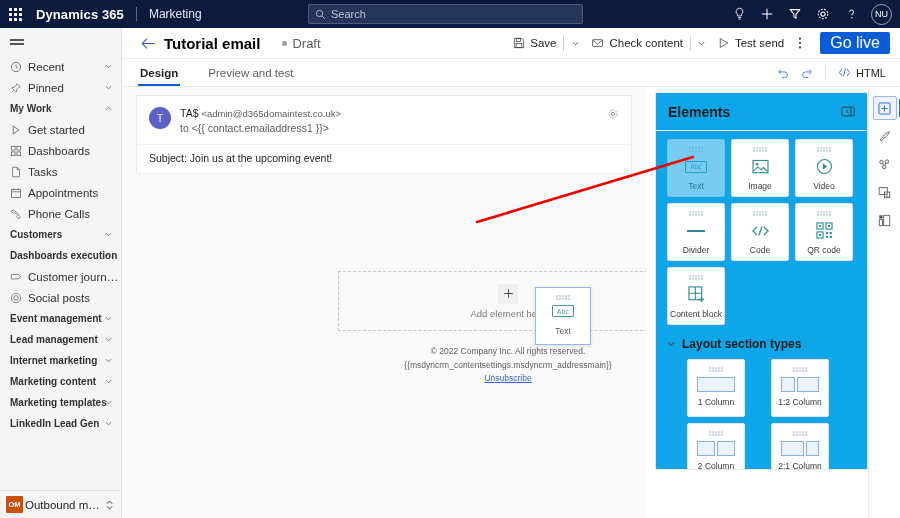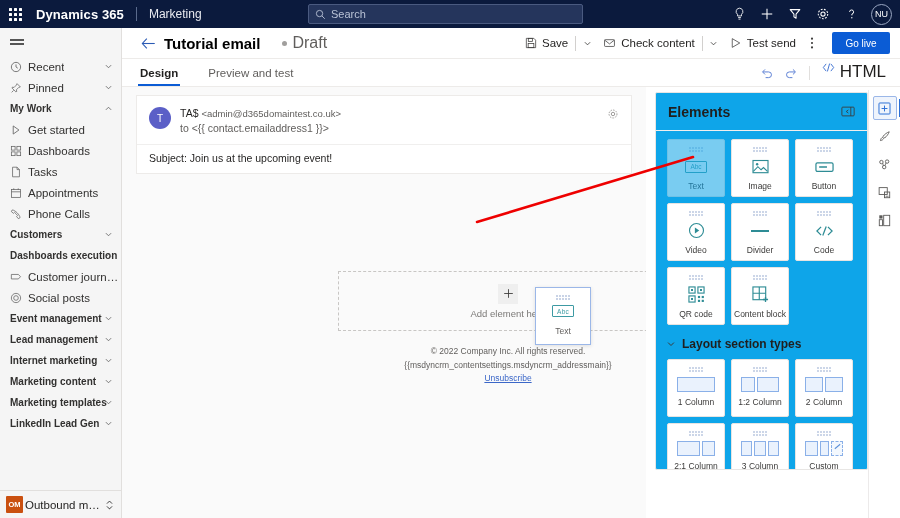--- a/index.html
+++ b/index.html
@@ -81,54 +81,54 @@
   .area-label { font-size: 11.5px; flex: 1; white-space: nowrap; overflow: hidden; text-overflow: ellipsis; }
   .area-chev { margin-right: 7px; display: flex; }
 
   
   .cmdbar {
     position: absolute; left: 122px; top: 28px; width: 778px; height: 31px;
     background: #ffffff; border-bottom: 1px solid #edebe9; display: flex; align-items: center;
   }
   .back-btn { width: 28px; height: 31px; display: flex; align-items: center; justify-content: center; margin-left: 12px; cursor: pointer; }
   .rec-title { font-size: 15px; font-weight: 600; color: #000000; margin-left: 2px; white-space: nowrap; }
-  .status-pill { display: flex; align-items: center; margin-left: 22px; color: #605e5c; font-size: 16px; }
+  .status-pill { display: flex; align-items: center; margin-left: 22px; color: #605e5c; font-size: 13px; }
   .status-dot { width: 5px; height: 5px; border-radius: 50%; background: #a19f9d; margin-right: 5px; }
   .cmd-right { margin-left: auto; display: flex; align-items: center; padding-right: 10px; }
   .cmd-btn {
     display: flex; align-items: center; height: 25px; padding: 0 6px; cursor: pointer;
     font-size: 11.5px; color: #201f1e; white-space: nowrap; border-radius: 2px;
   }
   .cmd-btn .cb-icon { margin-right: 5px; display: flex; }
   .cmd-split { width: 20px; height: 25px; display: flex; align-items: center; justify-content: center; cursor: pointer; border-radius: 2px; }
   .cmd-divider { width: 1px; height: 15px; background: #d2d0ce; margin: 0 1px; }
   .overflow-btn { width: 20px; height: 25px; display: flex; align-items: center; justify-content: center; cursor: pointer; color: #333; }
   .golive {
-    background: #0b5cd5; color: #fff; font-size: 10px; height: 22px; min-width: 58px;
+    background: #0b5cd5; color: #fff; font-size: 16px; height: 22px; min-width: 58px;
     display: flex; align-items: center; justify-content: center; border-radius: 2px;
     margin-left: 10px; cursor: pointer; padding: 0 10px;
   }
 
   
   .tabstrip {
     position: absolute; left: 122px; top: 59px; width: 778px; height: 28px;
     background: #ffffff; border-bottom: 1px solid #edebe9; display: flex; align-items: stretch;
   }
   .tab {
     display: flex; align-items: center; padding: 0 12px; margin-left: 6px; font-size: 11.5px;
     color: #605e5c; cursor: pointer; position: relative;
   }
   .tab.active { color: #201f1e; font-weight: 600; }
   .tab.active::after {
     content: ""; position: absolute; left: 10px; right: 10px; bottom: 0; height: 2px; background: #0b5cd5;
   }
   .tab-right { margin-left: auto; display: flex; align-items: center; padding-right: 8px; }
   .tool-icon { width: 24px; height: 24px; display: flex; align-items: center; justify-content: center; cursor: pointer; border-radius: 2px; }
   .vdiv { width: 1px; height: 14px; background: #e1dfdd; margin: 0 6px; }
-  .html-btn { display: flex; font-size: 17px; color: #201f1e; cursor: pointer; padding: 0 6px; height: 22px; border-radius: 2px; }
+  .html-btn { display: flex; align-items: center; font-size: 11px; color: #201f1e; cursor: pointer; padding: 0 6px; height: 22px; border-radius: 2px; }
   .html-btn .hicon { margin-right: 5px; color: #0b5cd5; display: flex; }
 
   
   .canvas {
     position: absolute; left: 122px; top: 87px; width: 524px; height: 431px;
     background: #fafafa; overflow: hidden;
   }
   .email-card {
     position: absolute; left: 14px; top: 8px; width: 496px; background: #ffffff;
     border: 1px solid #edebe9;
@@ -207,20 +207,21 @@
   .sect-head {
     display: flex; align-items: center; padding: 12px 12px 6px 10px; cursor: pointer;
   }
   .sect-head .schev { margin-right: 6px; display: flex; }
   .sect-title { font-size: 12px; font-weight: 600; color: #201f1e; }
   .lay-grid { display: flex; flex-wrap: wrap; padding: 2px 0 0 11px; gap: 6px; }
   .lay-tile {
     width: 58px; height: 58px; border: 1px solid #e6e4e2; background: #ffffff;
     display: flex; flex-direction: column; align-items: center; padding-top: 7px; cursor: pointer;
     border-radius: 2px;
+    margin-left: 20px;
   }
   .lay-preview { display: flex; gap: 2px; height: 15px; align-items: stretch; }
   .lay-preview span {
     border: 1px solid #8ab0e8; background: #eaf2fd; display: block;
   }
   .lay-preview span.dash { border: 1px dashed #8ab0e8; background: #f3f8fe; position: relative; }
   .lay-preview span.dash::after {
     content: ""; position: absolute; left: 2px; top: 4px; width: 7px; height: 1px;
     background: #5a8fd8; transform: rotate(-40deg);
   }
@@ -717,41 +718,20 @@
         <div class="tile-glyph">
           <svg width="17" height="15" viewBox="0 0 18 16">
               <rect x="1" y="1.6" width="16" height="13" fill="none" stroke="#2e8c95" stroke-width="1.2"></rect>
               <circle cx="5.4" cy="5.6" r="1.3" fill="#2e8c95"></circle>
               <path d="M1.4 13.2l4.8-5 3.4 3.3 2.6-2.4 4.2 4.1" fill="none" stroke="#2e8c95" stroke-width="1.2"></path>
             </svg>
         </div>
         <div class="tile-cap">Image</div>
       </div>
 
-      <div class="el-tile">
-        <div class="tile-grip">
-            <i></i>
-            <i></i>
-            <i></i>
-            <i></i>
-            <i></i>
-            <i></i>
-            <i></i>
-            <i></i>
-            <i></i>
-            <i></i>
-          </div>
-        <div class="tile-glyph">
-          <svg width="19" height="12" viewBox="0 0 20 12">
-              <rect x="1" y="1.6" width="18" height="9" rx="1.5" fill="none" stroke="#2e8c95" stroke-width="1.3"></rect>
-              <line x1="4.4" y1="6.1" x2="12.6" y2="6.1" stroke="#2e8c95" stroke-width="1.6"></line>
-            </svg>
-        </div>
-        <div class="tile-cap">Button</div>
-      </div>
 
       <div class="el-tile">
         <div class="tile-grip">
             <i></i>
             <i></i>
             <i></i>
             <i></i>
             <i></i>
             <i></i>
             <i></i>

